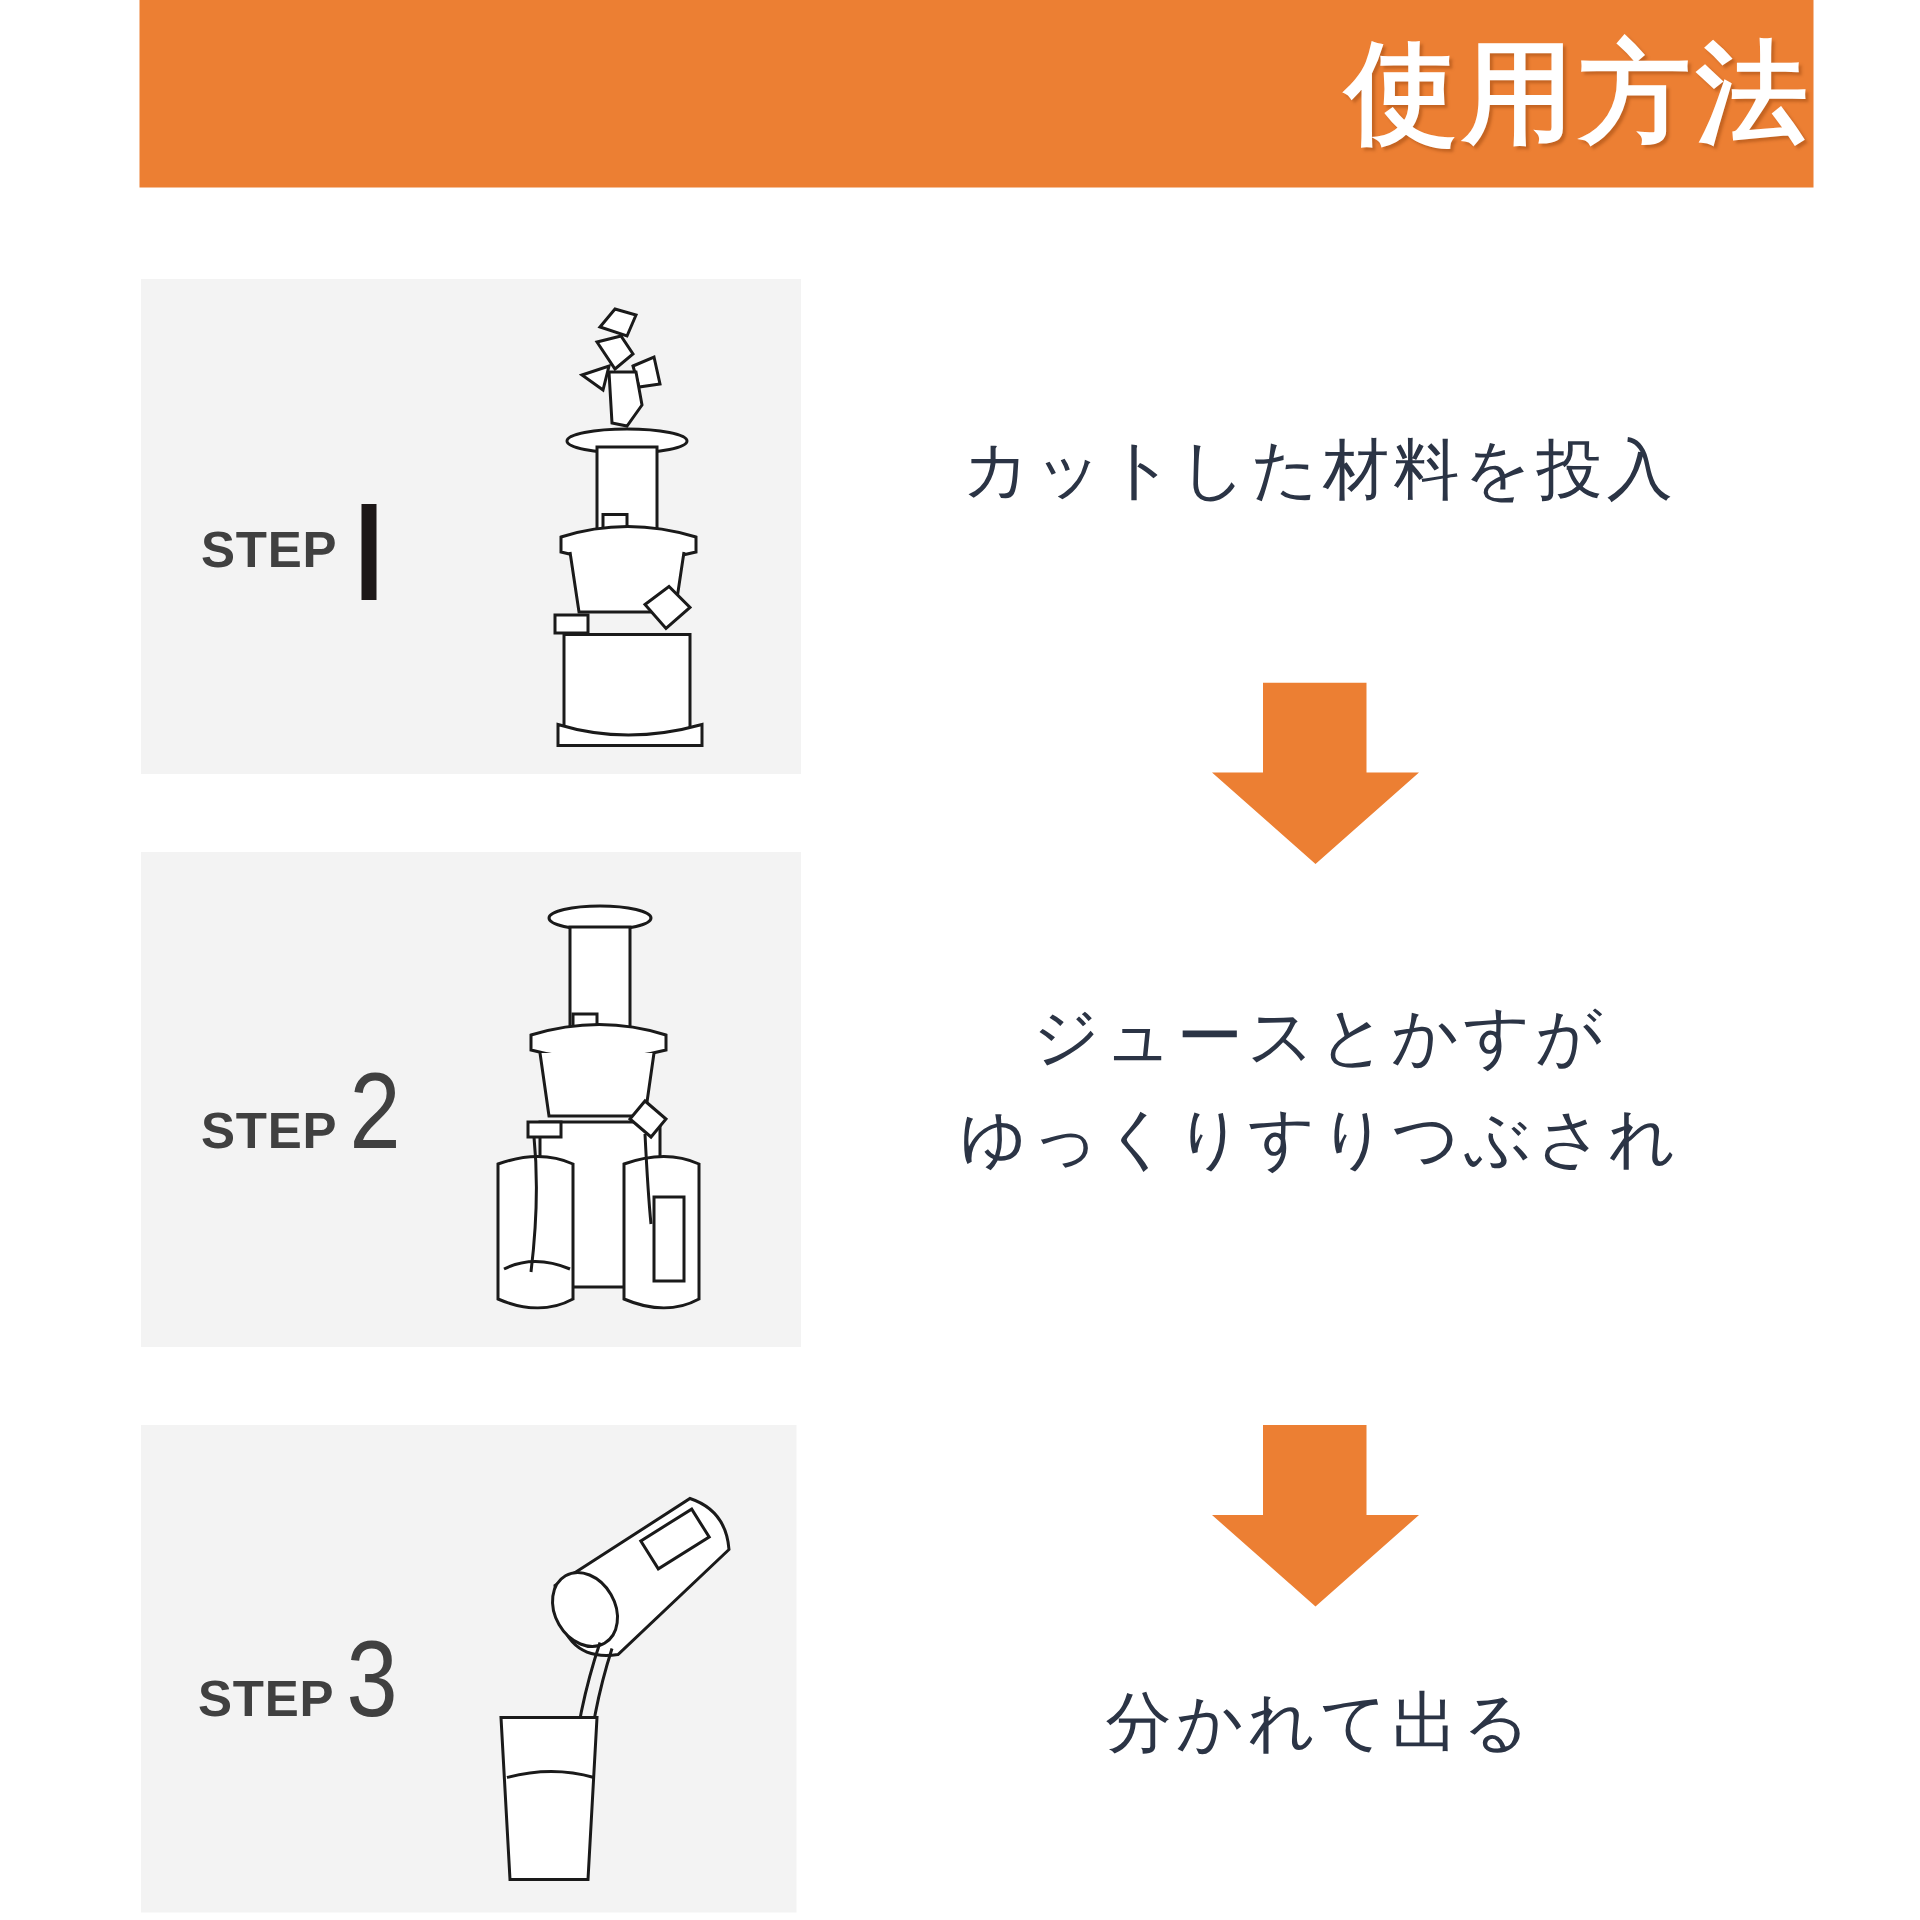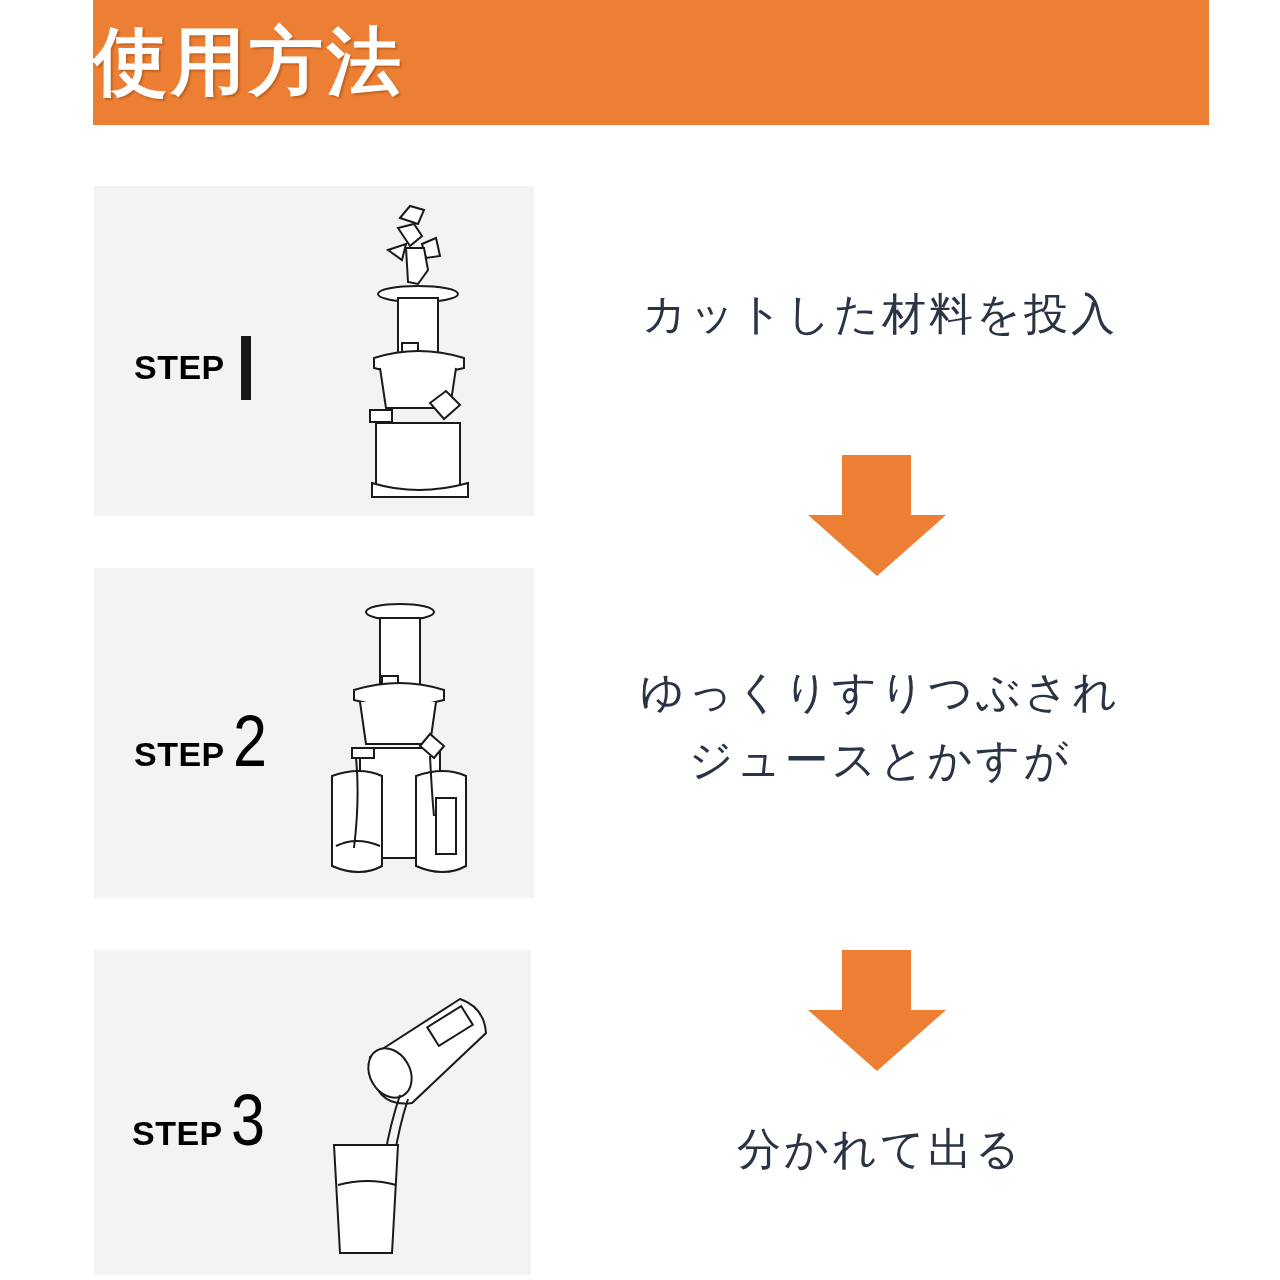--- a/index.html
+++ b/index.html
@@ -1,24 +1,24 @@
 <!DOCTYPE html>
 <html><head>
 <meta charset="utf-8">
 <style>
   html, body { margin: 0; padding: 0; background: #ffffff; }
   body { width: 1280px; height: 1280px; position: relative; overflow: hidden;
          font-family: "DejaVu Sans", "Liberation Sans", sans-serif; }
   .header { position: absolute; left: 93px; top: 0; width: 1116px; height: 125px;
-            background: #ec7f33; display: flex; align-items: center; justify-content: flex-start; }
+            background: #ec7f33; display: flex; align-items: center; justify-content: flex-end; }
   .header-title { color: #ffffff; font-size: 74px; font-weight: bold; letter-spacing: 4px;
                   text-shadow: 2px 2px 2px rgba(120,50,0,0.35); }
   .panel { position: absolute; left: 94px; width: 440px; height: 330px; background: #f3f3f3; }
   .step-label { position: absolute; left: 40px; display: flex; align-items: flex-end;
-                color: #000000; justify-content: flex-end; }
+                color: #404040; justify-content: flex-end; }
   .step-word { font-family: "Liberation Sans", sans-serif; font-size: 34px; font-weight: bold;
                letter-spacing: 0.5px; line-height: 1; }
   .step-num { font-family: "Liberation Sans", sans-serif; font-size: 72px; line-height: 0.8;
               margin-left: 8px; transform: scaleX(0.85); transform-origin: left bottom; }
   .step-num-bar { width: 10px; height: 64px; background: #1c1717; margin-left: 16px; }
   .illus { position: absolute; }
   .step-text { position: absolute; left: 560px; width: 640px; text-align: center;
                color: #2b3445; font-size: 44px; font-weight: normal; letter-spacing: 3px; line-height: 68px; }
   .arrow { position: absolute; left: 806px; width: 142px; height: 122px; }
 </style>
@@ -75,22 +75,22 @@
     <path d="M8 178 q28 -10 50 0 v90 q-22 12 -50 0 z"></path>
     <path d="M12 248 q20 -10 44 0"></path>
     <path d="M32 160 q4 40 -2 90" fill="none"></path>
     <path d="M92 178 q28 -10 50 0 v90 q-22 12 -50 0 z"></path>
     <rect x="112" y="200" width="20" height="56"></rect>
     <path d="M106 158 q2 40 4 60" fill="none"></path>
   </svg>
 </div>
 
 <div class="step-text" style="top:658px;">
+  <div>ジュースとかすが</div>
   <div>ゆっくりすりつぶされ</div>
-  <div>ジュースとかすが</div>
 </div>
 
 <svg class="arrow" style="top:950px;" viewBox="0 0 142 122">
   <polygon points="36,0 105,0 105,60 140,60 71,121 2,60 36,60" fill="#ec7f33"></polygon>
 </svg>
 
 <div class="panel" style="top:950px; width:437px; height:325px;">
   <div class="step-label" style="top:142px; left:38px;">
     <span class="step-word">STEP</span>
     <span class="step-num">3</span>

